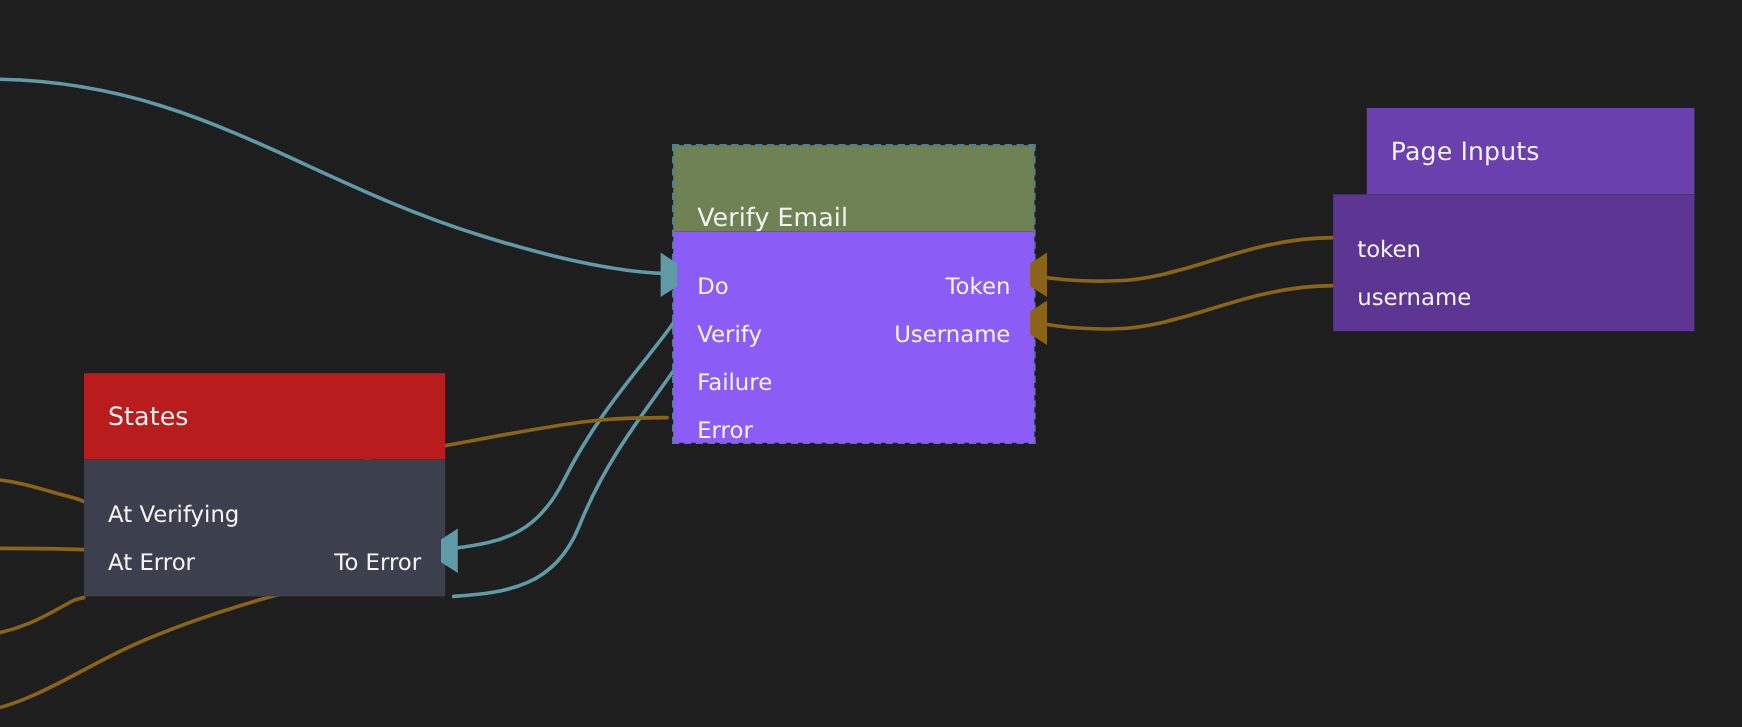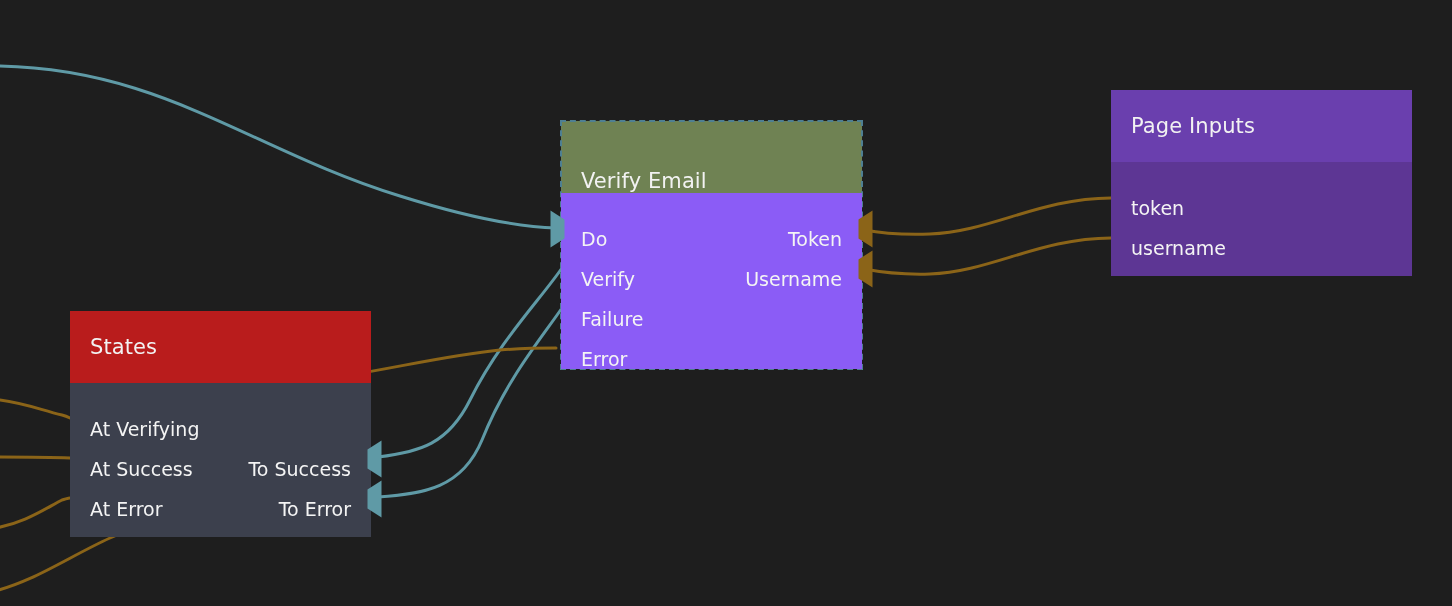--- a/index.html
+++ b/index.html
@@ -139,20 +139,21 @@
   #node-page-inputs {
     left: 1111px;
     top: 90px;
     width: 301px;
   }
   #node-page-inputs .node-header {
     height: 72px;
     background: #6a3fae;
     align-items: flex-start;
     padding-top: 24px;
+    margin-left: 28px;
   }
   #node-page-inputs .node-body {
     background: #5d3694;
     padding-top: 16px;
     padding-bottom: 18px;
   }
 </style>
 </head>
 <body>
 
@@ -226,31 +227,20 @@
     </div>
     <div class="node-body">
 
       <div class="port-row">
         <span class="port in">
           <span class="dot amber"></span>
         </span>
         <span class="port-label">At Verifying</span>
       </div>
 
-      <div class="port-row">
-        <span class="port in">
-          <span class="dot amber"></span>
-        </span>
-        <span class="port-label">At Success</span>
-        <span class="spacer"></span>
-        <span class="port-label out">To Success</span>
-        <span class="port out">
-          <span class="arrow left" style="border-right:14px solid #5f9aa6;margin-right:-7px;"></span>
-        </span>
-      </div>
 
       <div class="port-row">
         <span class="port in">
           <span class="dot amber"></span>
         </span>
         <span class="port-label">At Error</span>
         <span class="spacer"></span>
         <span class="port-label out">To Error</span>
         <span class="port out">
           <span class="arrow left" style="border-right:14px solid #5f9aa6;margin-right:-7px;"></span>

